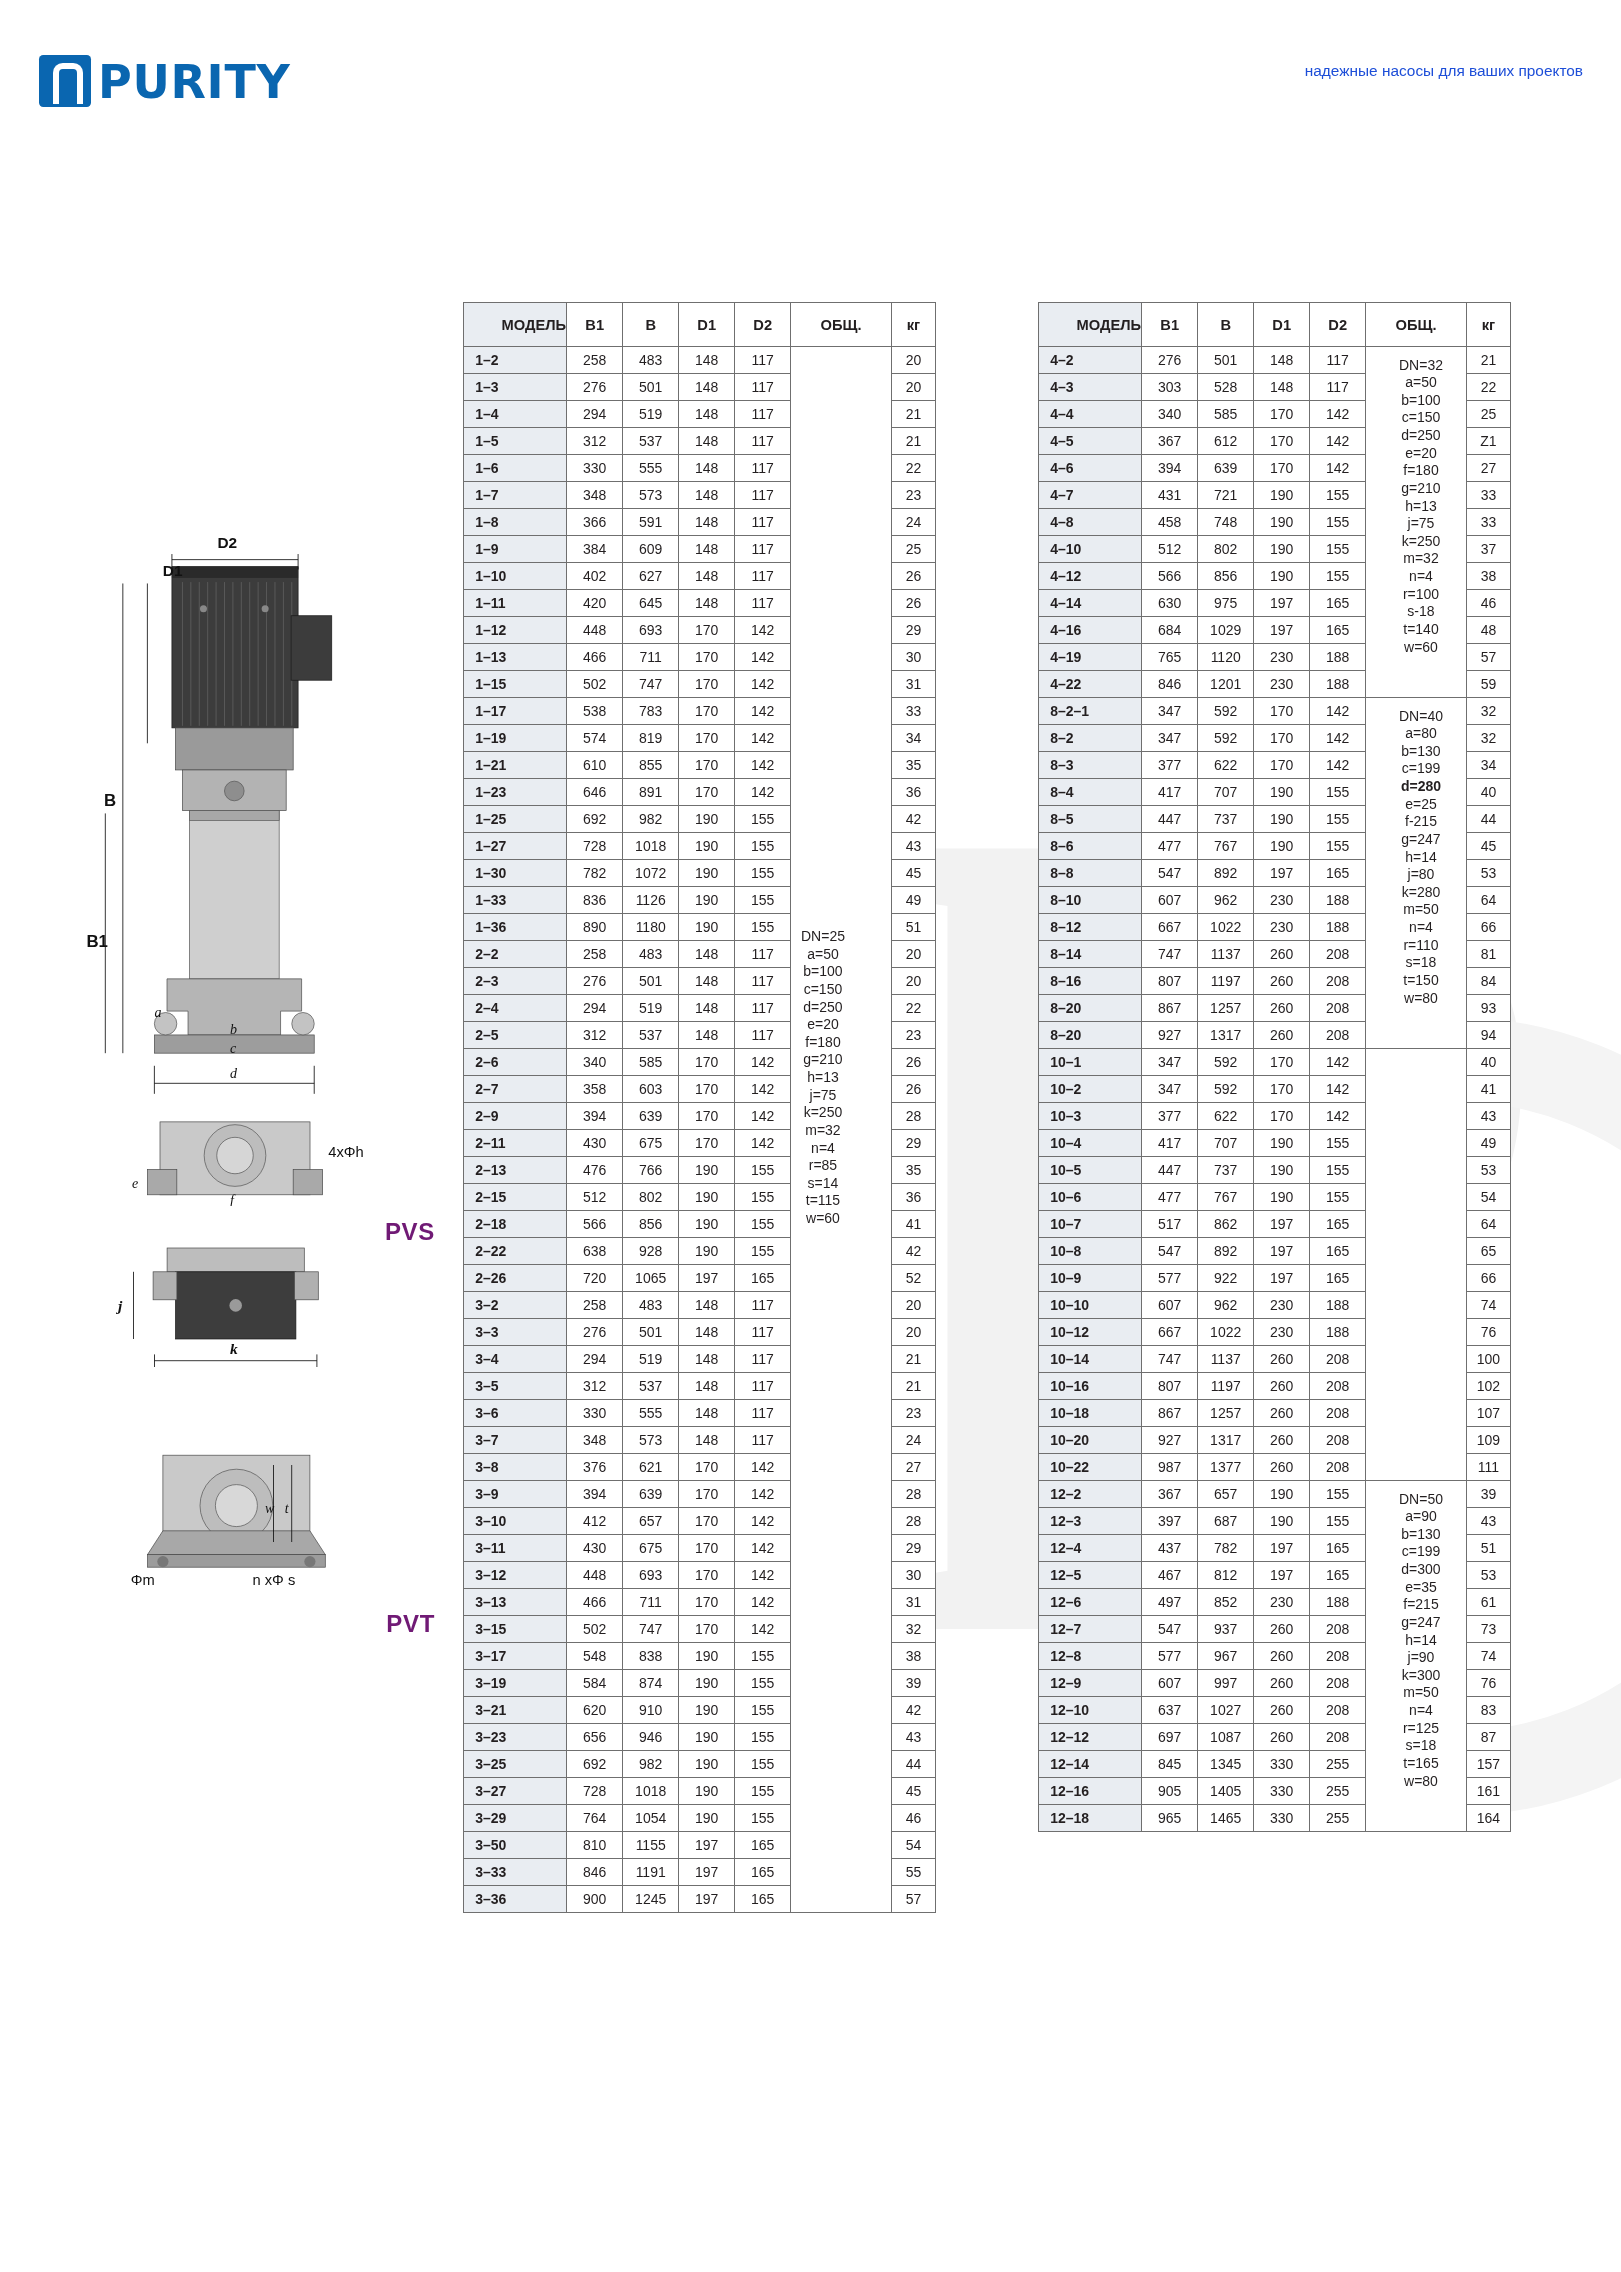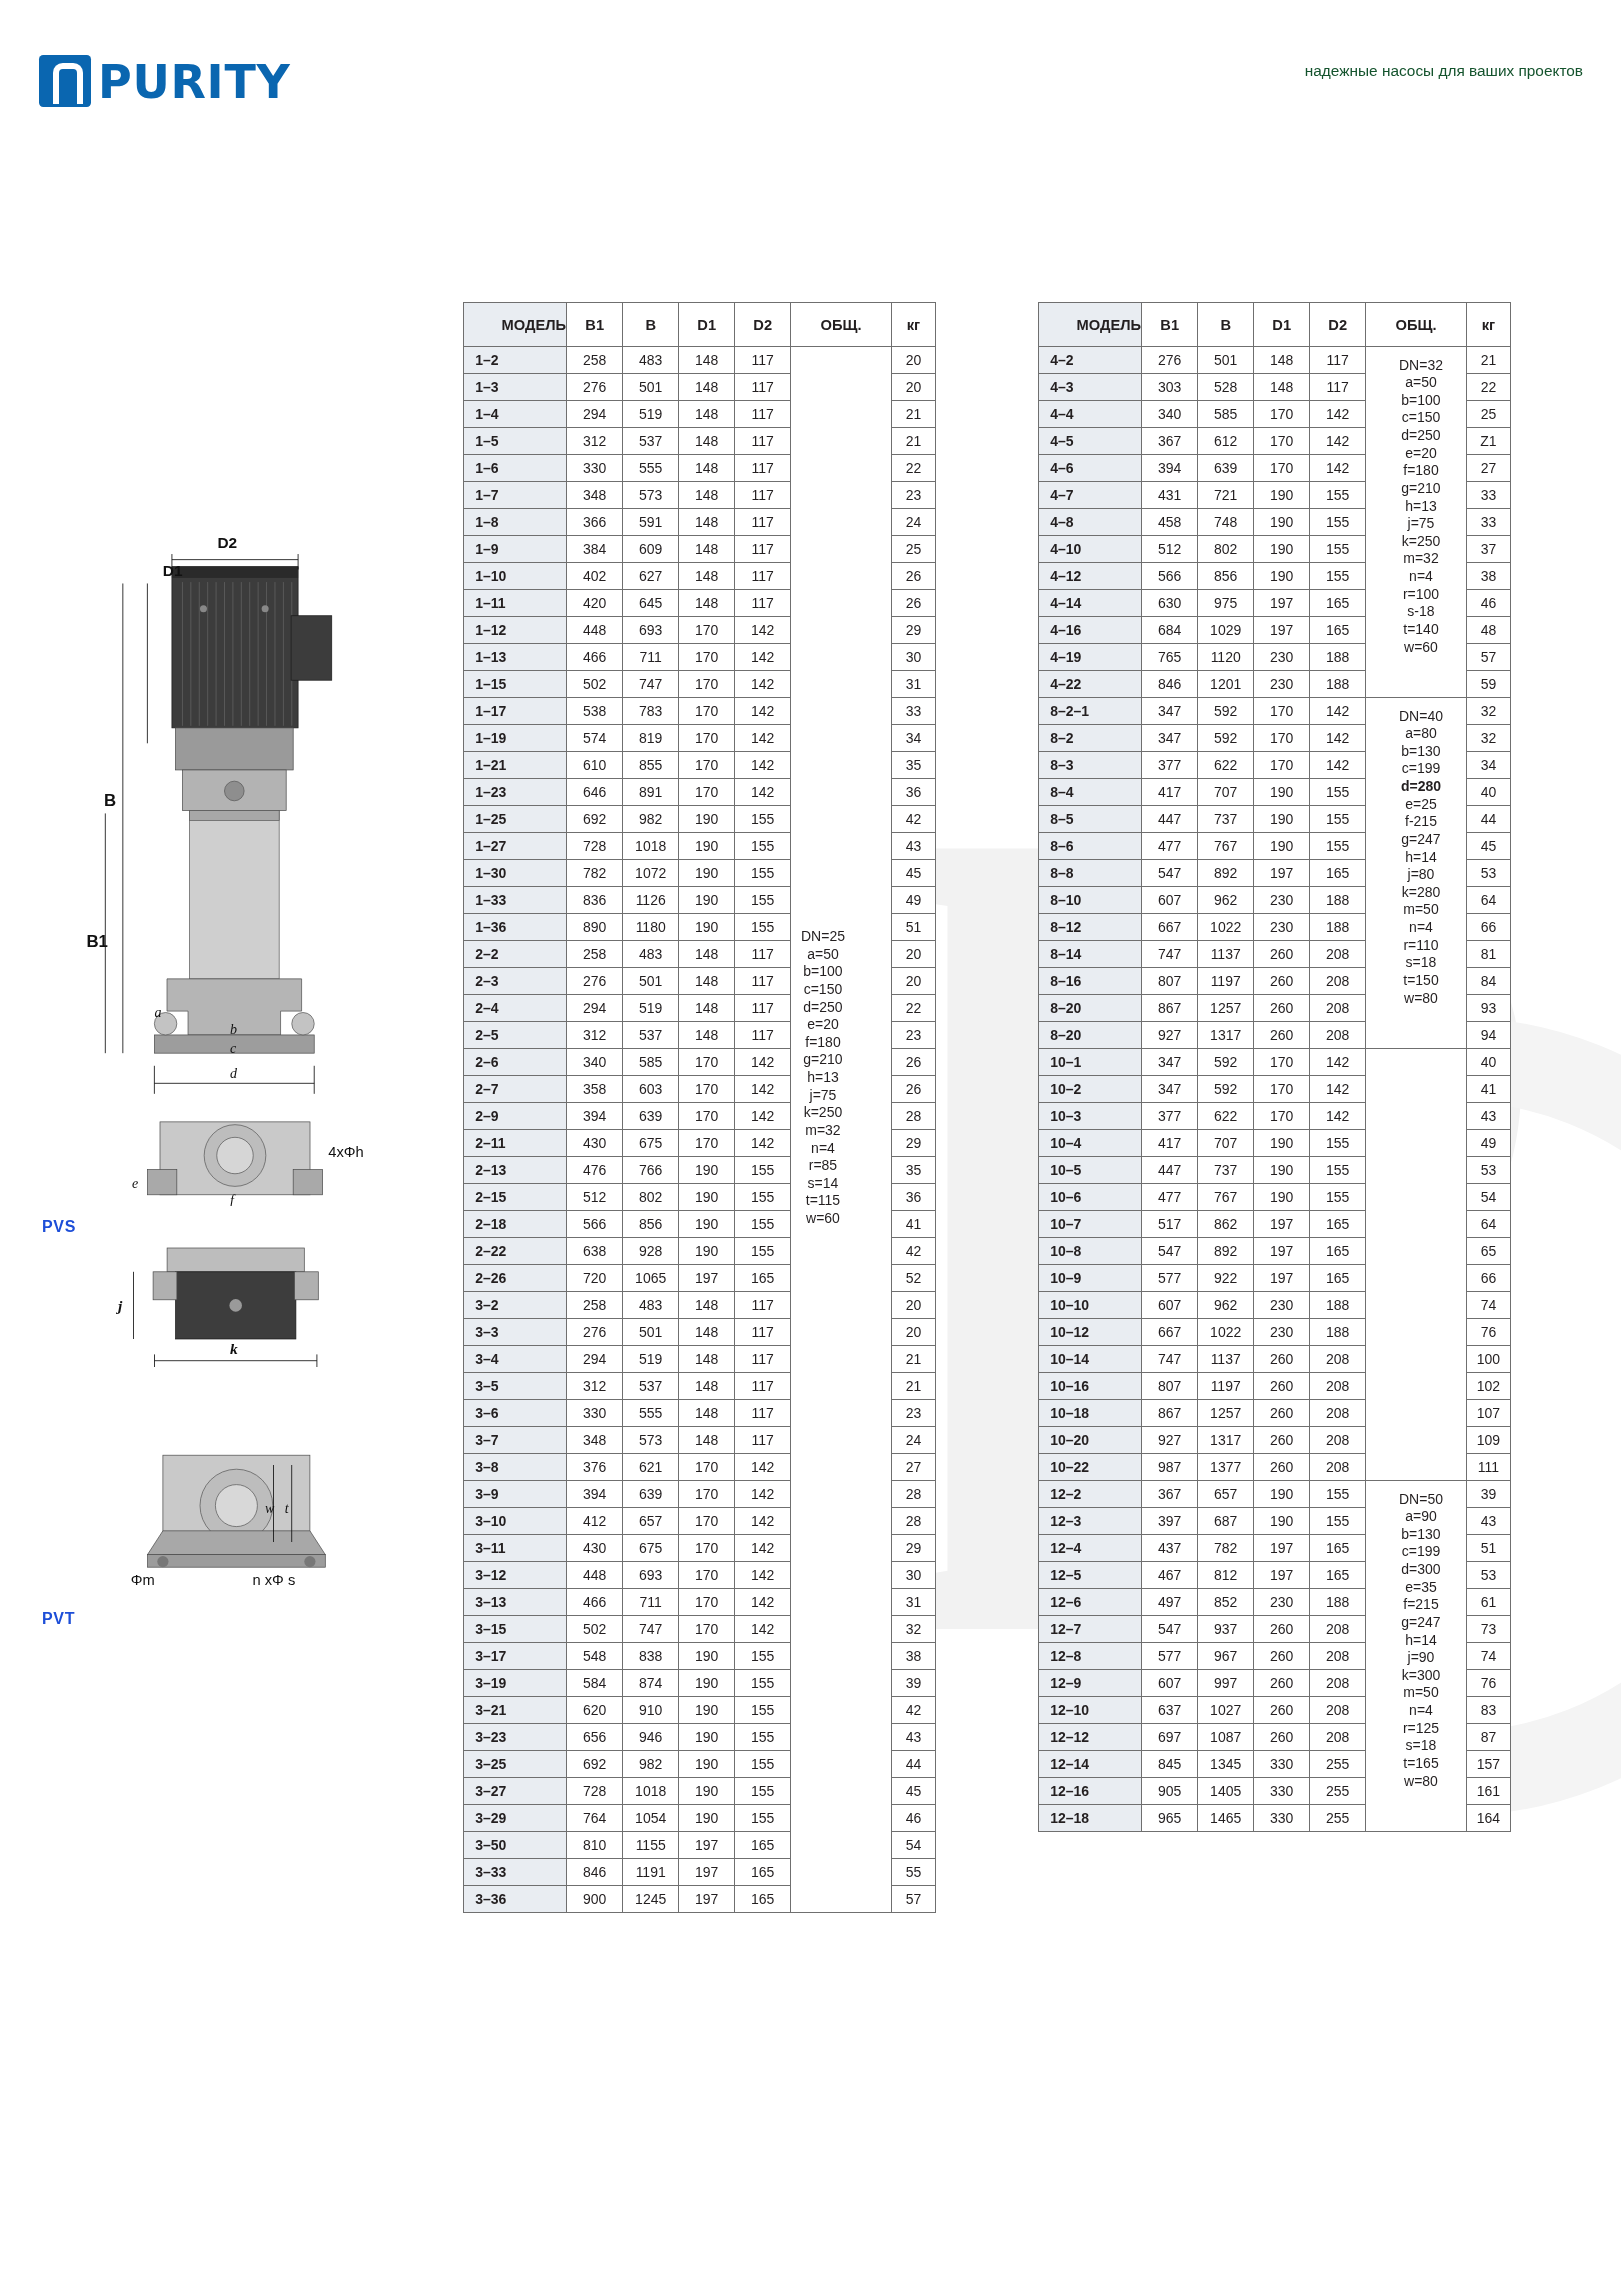--- a/index.html
+++ b/index.html
@@ -74,35 +74,35 @@
     font-size: 46px;
     font-weight: bold;
     letter-spacing: 0.7px;
     color: #0a66b0;
     font-family: "DejaVu Sans", sans-serif;
   }
   .tagline {
     position: absolute;
     right: 39px; top: 62px;
     font-size: 15.4px;
-    color: #14532d;
+    color: #1d4ed8;
   }
 
   
   .drawings {
     position: absolute;
     left: 42px; top: 533px;
     width: 393px;
     z-index: 2;
   }
   .caption {
-    text-align: left;
-    color: #1d4ed8;
+    text-align: right;
+    color: #701a75;
     font-weight: bold;
-    font-size: 16px;
+    font-size: 24px;
     letter-spacing: 0.7px;
     margin-top: 9.8px;
   }
   .fig { position: relative; }
 
   
   .tbl-wrap { position: absolute; z-index: 2; }
   #left-table  { left: 463px;  top: 302px; }
   #right-table { left: 1038px; top: 302px; }
 

